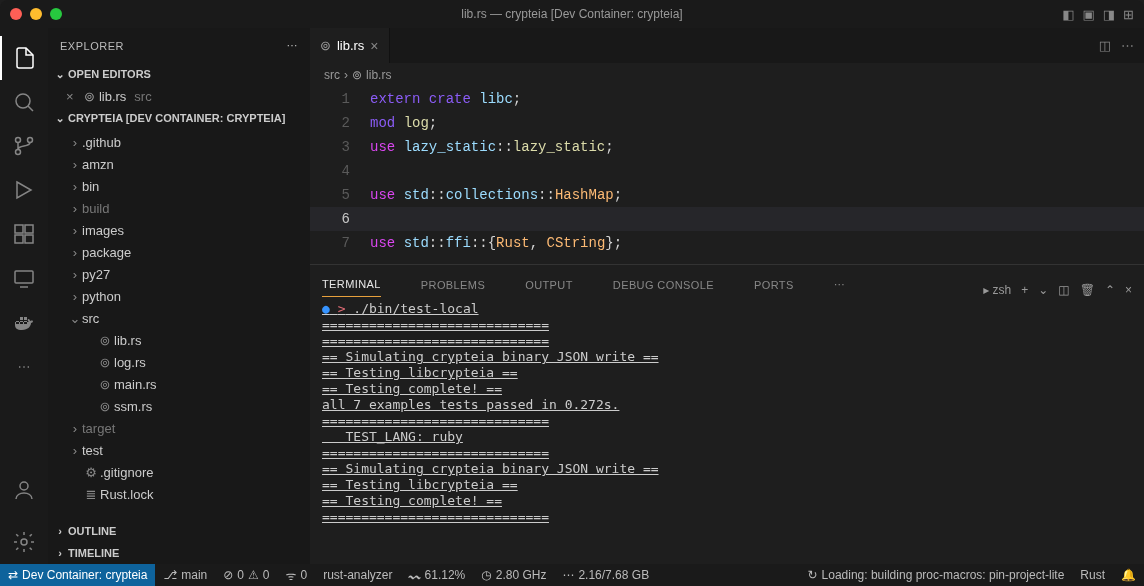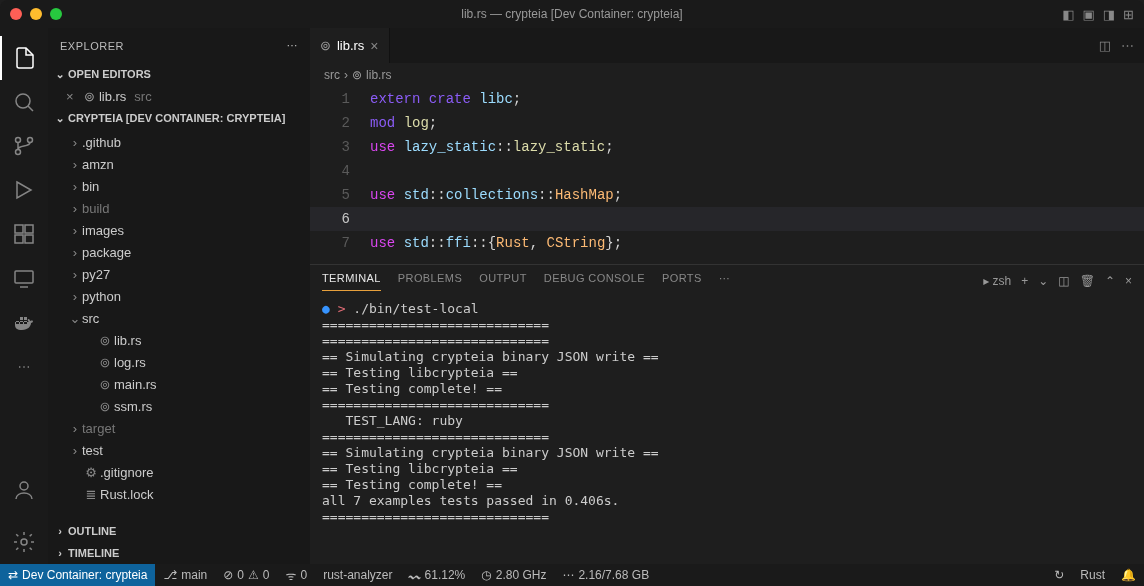--- a/index.html
+++ b/index.html
@@ -46,25 +46,25 @@
 .code-line.current { background: #26262a; }
 .code-text { white-space: pre; }
 .kw-mod { color: #8b5cf6; }
 .kw-use { color: #d946ef; }
 .ident { color: #9cdcfe; }
 .ident2 { color: #dcdcaa; }
 .path-sep { color: #d4d4d4; }
 .type { color: #fdba74; }
 .punct { color: #d4d4d4; }
 .panel { height: 300px; border-top: 1px solid #333; display: flex; flex-direction: column; background: #1e1e1e; }
-.panel-tabs { height: 32px; display: flex; align-items: center; padding: 0 12px; gap: 17px; font-size: 11px; color: #888; }
+.panel-tabs { height: 32px; display: flex; align-items: flex-end; padding: 0 12px; gap: 40px; font-size: 11px; color: #888; }
 .ptab { cursor: pointer; letter-spacing: 0.4px; padding-bottom: 6px; }
 .ptab.active { color: #e7e7e7; border-bottom: 1px solid #e7a03c; }
 .panel-actions { margin-left: auto; display: flex; align-items: center; gap: 10px; color: #999; font-size: 12px; }
-.terminal { flex: 1; font-family: Menlo, Monaco, monospace; font-size: 13px; line-height: 16px; padding: 4px 12px; overflow: hidden; color: #cccccc; }
+.terminal { flex: 1; font-family: Menlo, Monaco, monospace; font-size: 13px; line-height: 16px; padding: 4px 12px; overflow: hidden; color: #cccccc; text-decoration: underline; }
 .term-line { white-space: pre; }
 .prompt-dot { color: #3794ff; }
 .prompt-gt { color: #e06c75; }
 .statusbar { height: 22px; background: #1a1a1a; display: flex; align-items: center; font-size: 12px; color: #bbb; }
 .sb-remote { background: #0e639c; color: #fff; height: 100%; display: flex; align-items: center; padding: 0 8px; gap: 4px; }
 .sb-item { padding: 0 8px; display: flex; align-items: center; gap: 4px; cursor: pointer; }
 .sb-right { margin-left: auto; display: flex; }
 svg { width: 16px; height: 16px; }
 .ab-item svg { width: 24px; height: 24px; }
 </style>
@@ -326,27 +326,27 @@
             <span>×</span>
           </div>
         </div>
         <div class="terminal" id="terminal">
             <div class="term-line"><span class="prompt-dot">●</span> <span class="prompt-gt">&gt;</span> ./bin/test-local</div>
             <div class="term-line">=============================</div>
             <div class="term-line">=============================</div>
             <div class="term-line">== Simulating crypteia binary JSON write ==</div>
             <div class="term-line">== Testing libcrypteia ==</div>
             <div class="term-line">== Testing complete! ==</div>
+            <div class="term-line">all 7 examples tests passed in 0.272s.</div>
             <div class="term-line">=============================</div>
             <div class="term-line">   TEST_LANG: ruby</div>
             <div class="term-line">=============================</div>
             <div class="term-line">== Simulating crypteia binary JSON write ==</div>
             <div class="term-line">== Testing libcrypteia ==</div>
             <div class="term-line">== Testing complete! ==</div>
-            <div class="term-line">all 7 examples tests passed in 0.406s.</div>
             <div class="term-line">=============================</div>
           </div>
       </div>
     </div>
   </div>
 
   <div class="statusbar">
     <div class="sb-remote">
       <span>⇄</span>
       <span>Dev Container: crypteia</span>
@@ -376,20 +376,21 @@
       <span>◷</span>
         <span>2.80 GHz</span>
     </div>
     <div class="sb-item">
       <span>⋯</span>
         <span>2.16/7.68 GB</span>
     </div>
     <div class="sb-right">
       <div class="sb-item">
         <span>↻</span>
+        <span>Loading: building proc-macros: pin-project-lite</span>
       </div>
       <div class="sb-item">
         <span>Rust</span>
       </div>
       <div class="sb-item">🔔</div>
     </div>
   </div>
 </div>
 
 </body></html>

